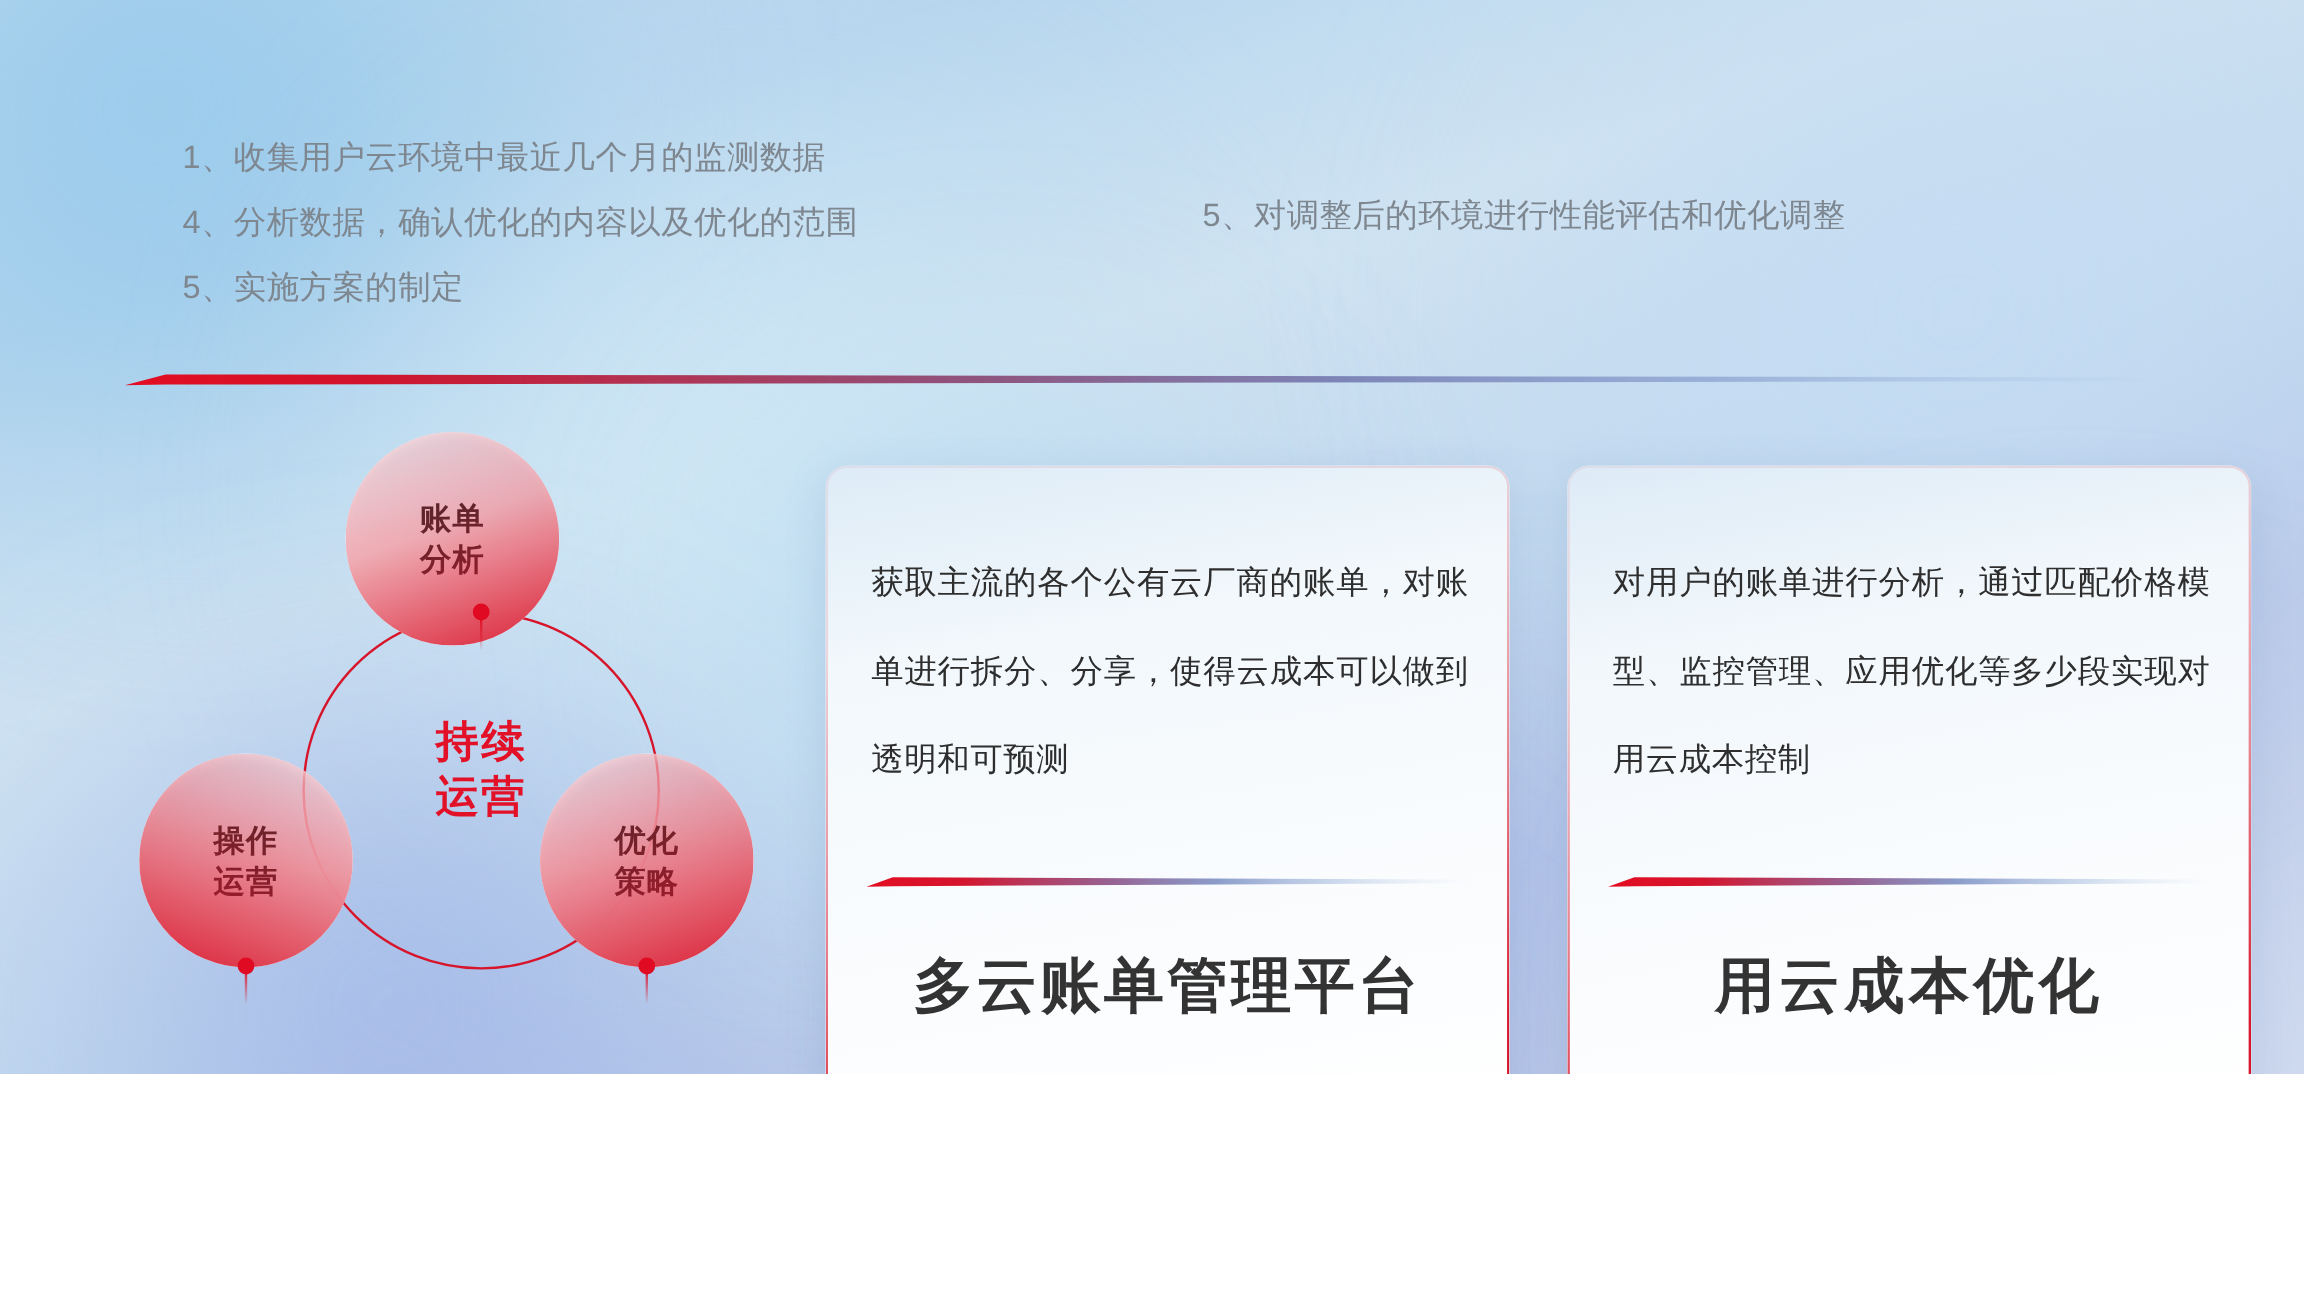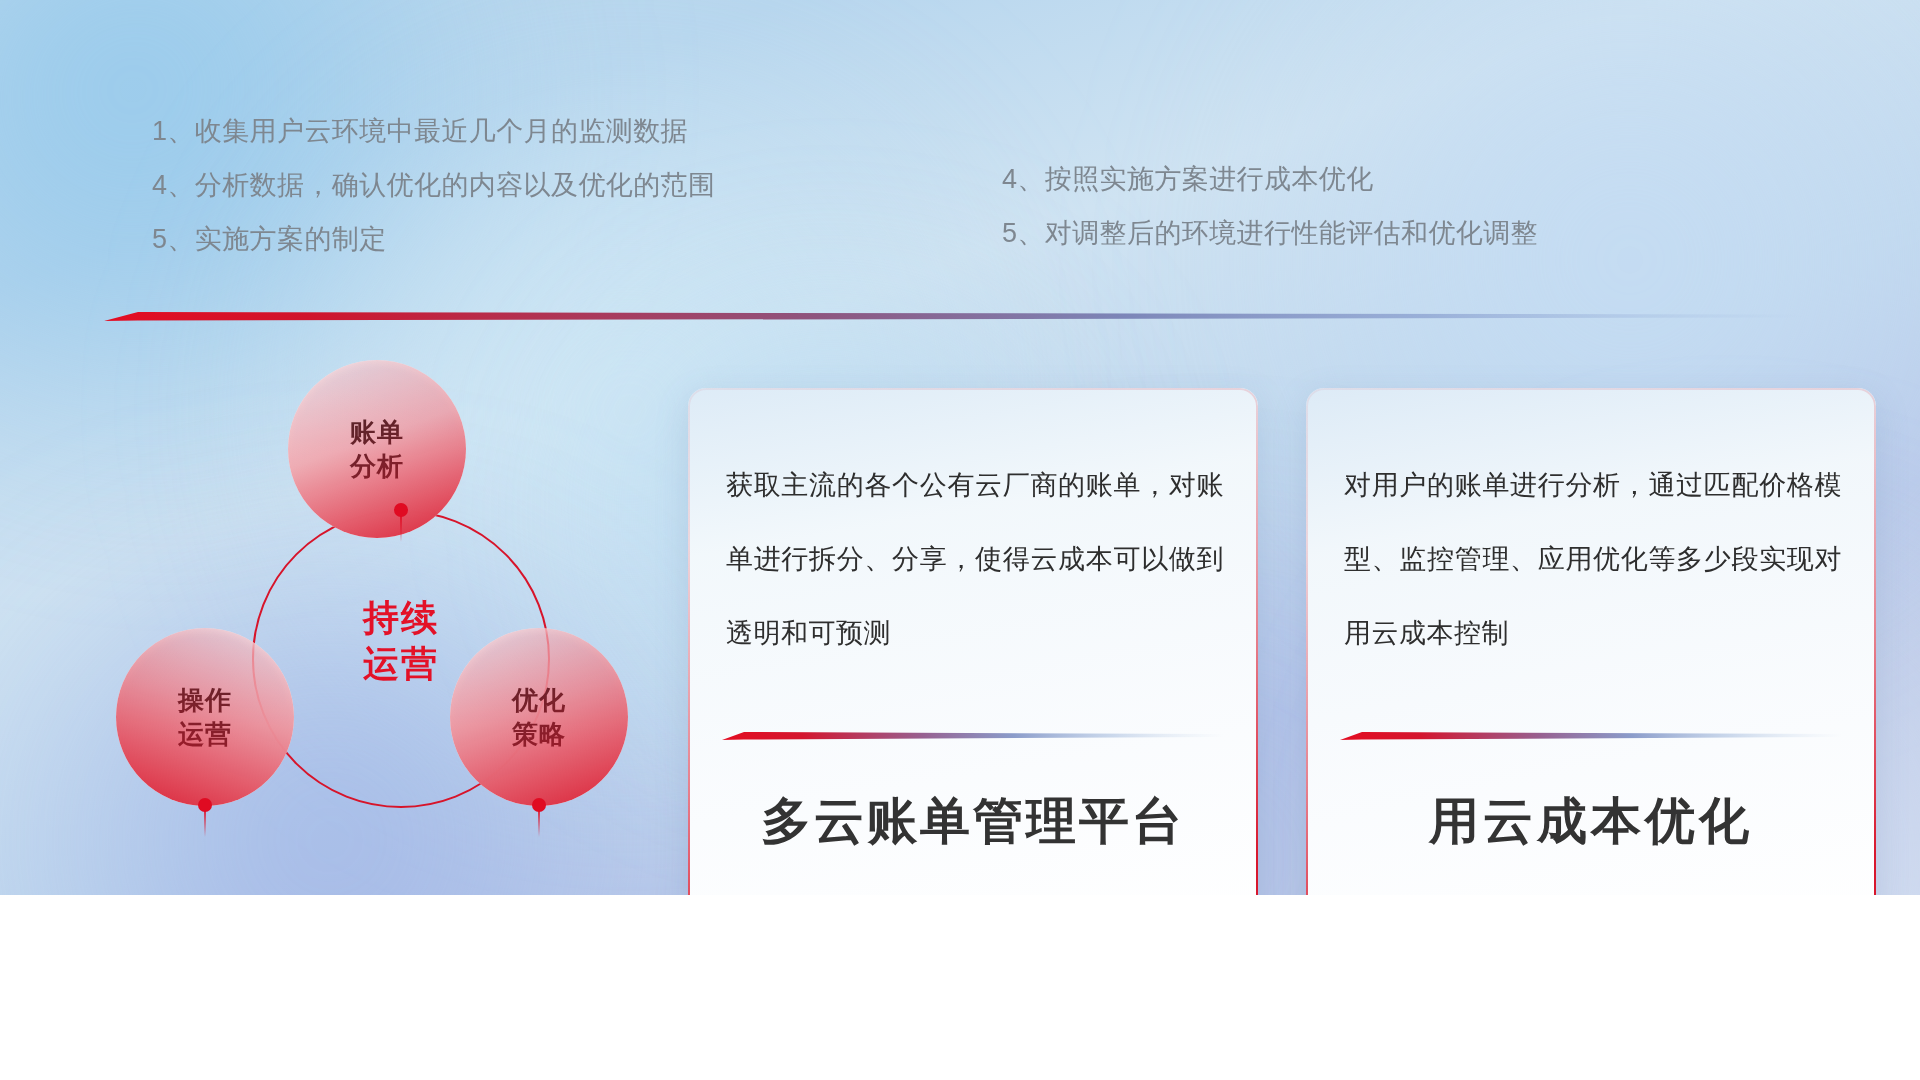--- a/index.html
+++ b/index.html
@@ -211,21 +211,20 @@
   <div class="bg-blob blob-f"></div>
   <div class="bg-blob blob-g"></div>
 
   <div class="steps-left">
     <div class="step-line">1、收集用户云环境中最近几个月的监测数据</div>
     <div class="step-line">4、分析数据，确认优化的内容以及优化的范围</div>
     <div class="step-line">5、实施方案的制定</div>
   </div>
 
   <div class="steps-right">
-    <div class="step-line">4、按照实施方案进行成本优化</div>
     <div class="step-line">5、对调整后的环境进行性能评估和优化调整</div>
   </div>
 
   <div class="divider-wrap">
     <svg width="1700" height="14" viewBox="0 0 1700 14" preserveAspectRatio="none">
       <defs>
         <linearGradient id="dividerGrad" x1="0" y1="0" x2="1" y2="0">
           <stop offset="0" stop-color="#e30d22" stop-opacity="1"></stop>
           <stop offset="0.12" stop-color="#d0142c" stop-opacity="1"></stop>
           <stop offset="0.42" stop-color="#8b4d78" stop-opacity="0.95"></stop>

